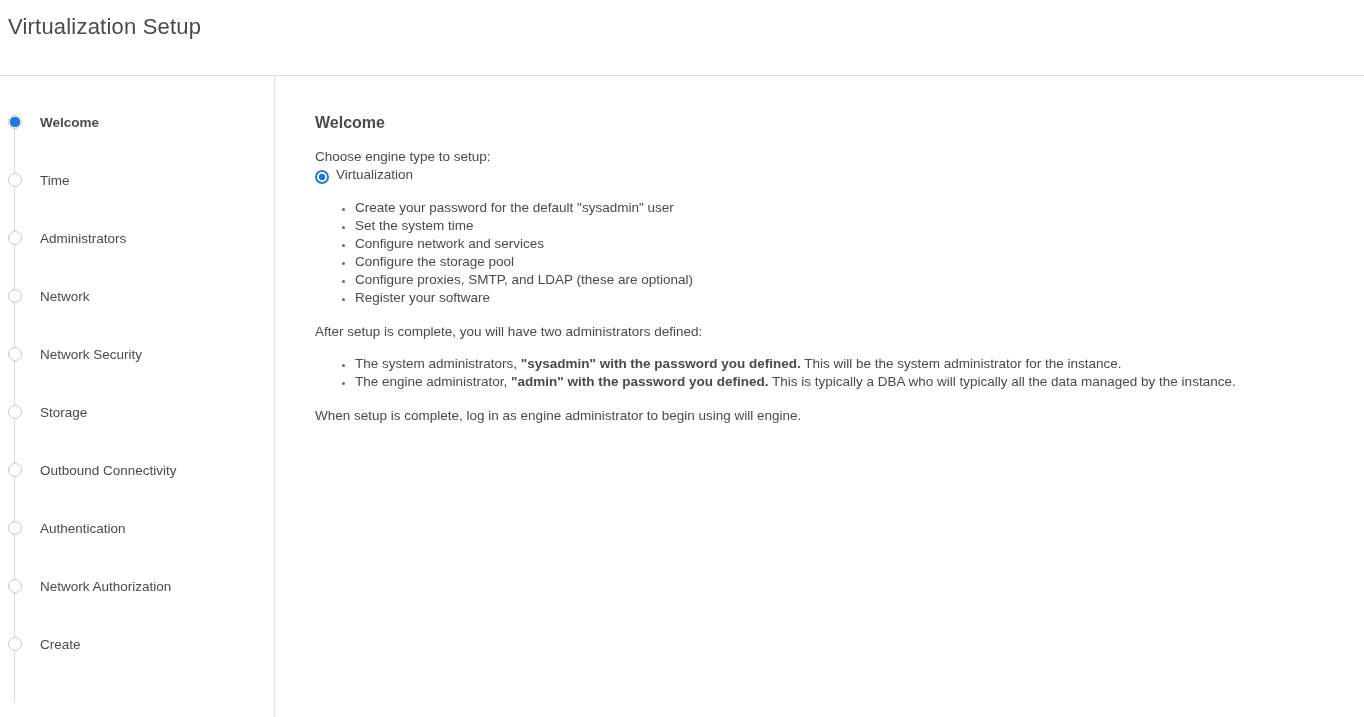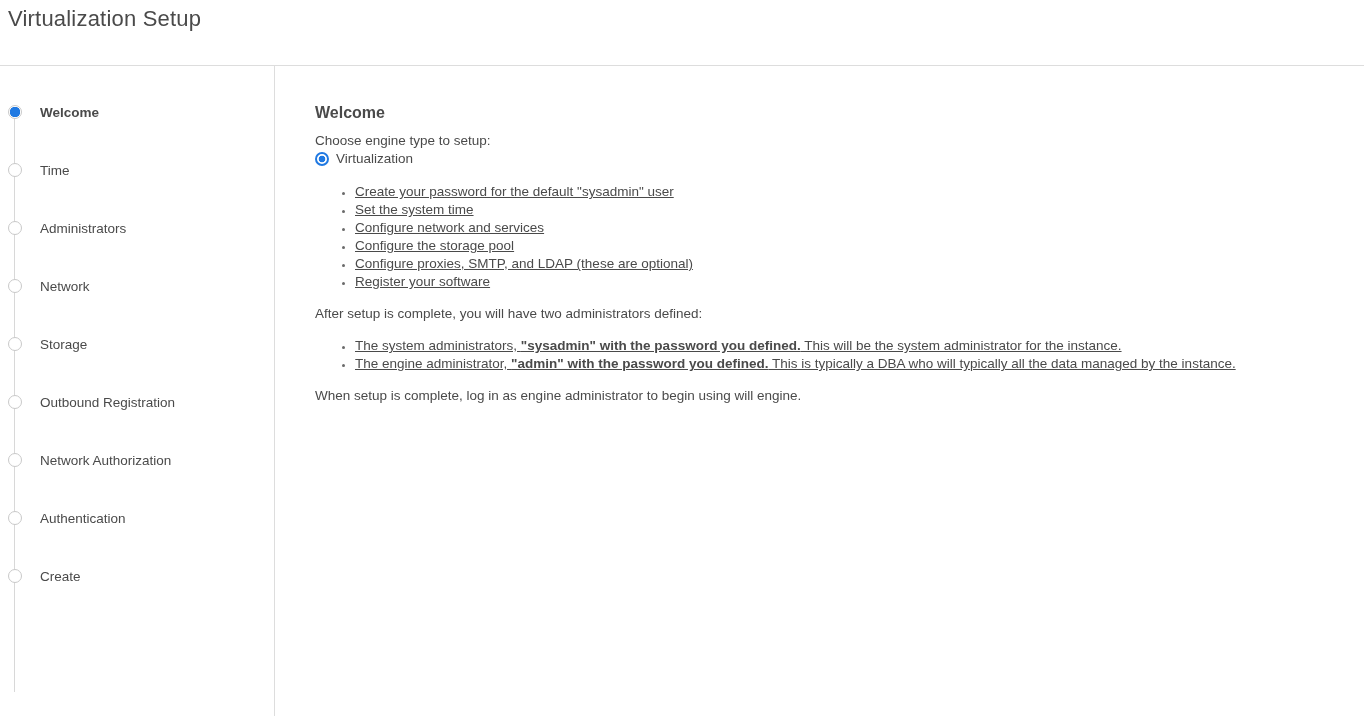--- a/index.html
+++ b/index.html
@@ -5,25 +5,25 @@
   * { margin: 0; padding: 0; box-sizing: border-box; }
   html, body {
     width: 1364px; height: 717px;
     background: #ffffff;
     font-family: "Liberation Sans", sans-serif;
     color: #4a4a4a;
     overflow: hidden;
   }
   
   .header {
-    height: 66px;
+    height: 76px;
     border-bottom: 1px solid #dddddd;
     display: flex;
     align-items: flex-start;
-    padding: 6px 0 0 8px;
+    padding: 14px 0 0 8px;
   }
   .page-title {
     font-size: 22px;
     font-weight: 400;
     color: #4a4a4a;
     letter-spacing: 0.2px;
   }
   
   .content-row {
     display: flex;
@@ -76,47 +76,46 @@
     padding: 38px 40px 0 40px;
     font-size: 13.5px;
     line-height: 18px;
   }
   .main h2 {
     font-size: 16px;
     font-weight: bold;
     color: #4a4a4a;
     margin-bottom: 10px;
   }
-  .main p { margin: 8px 0 0 0; }
+  .main p { margin: 16px 0 0 0; }
   .intro-line { margin-bottom: 14px; }
   .radio-group { margin-bottom: 15px; }
   .radio-row {
     display: flex;
-    align-items: center;
+    align-items: flex-end;
     height: 18px;
     cursor: pointer;
   }
   .radio-circle {
     width: 14px; height: 14px;
     border-radius: 50%;
     border: 1px solid #9a9a9a;
     background: #ffffff;
     flex: 0 0 auto;
   }
   .radio-row.selected .radio-circle {
     border: 2px solid var(--accent, #2079e2);
     background: radial-gradient(circle at center, var(--accent, #2079e2) 0 3.2px, #ffffff 3.6px);
   }
   .radio-label { margin-left: 7px; }
   .para { margin-bottom: 14px; }
   ul.bullets {
     margin: 14px 0 14px 0;
     padding-left: 40px;
     list-style: disc;
-    text-decoration: underline;
   }
   ul.bullets li { margin: 0; color: #4a4a4a; }
   ul.bullets li::marker { color: #6a6a6a; font-size: 11px; }
   .bold-seg { font-weight: bold; }
 </style>
 </head>
 <body>
 
 <div class="header">
   <div class="page-title">Virtualization Setup</div>
@@ -138,33 +137,37 @@
       <div class="step-item">
         <span class="step-circle"></span>
         <span class="step-label">Administrators</span>
       </div>
       <div class="step-item">
         <span class="step-circle"></span>
         <span class="step-label">Network</span>
       </div>
       <div class="step-item">
         <span class="step-circle"></span>
+        <span class="step-label">Network Security</span>
+      </div>
+      <div class="step-item">
+        <span class="step-circle"></span>
         <span class="step-label">Storage</span>
       </div>
       <div class="step-item">
         <span class="step-circle"></span>
-        <span class="step-label">Outbound Registration</span>
+        <span class="step-label">Outbound Connectivity</span>
+      </div>
+      <div class="step-item">
+        <span class="step-circle"></span>
+        <span class="step-label">Authentication</span>
       </div>
       <div class="step-item">
         <span class="step-circle"></span>
         <span class="step-label">Network Authorization</span>
-      </div>
-      <div class="step-item">
-        <span class="step-circle"></span>
-        <span class="step-label">Authentication</span>
       </div>
       <div class="step-item">
         <span class="step-circle"></span>
         <span class="step-label">Create</span>
       </div>
     </div>
 
   <div class="main">
     <h2>Welcome</h2>
 

